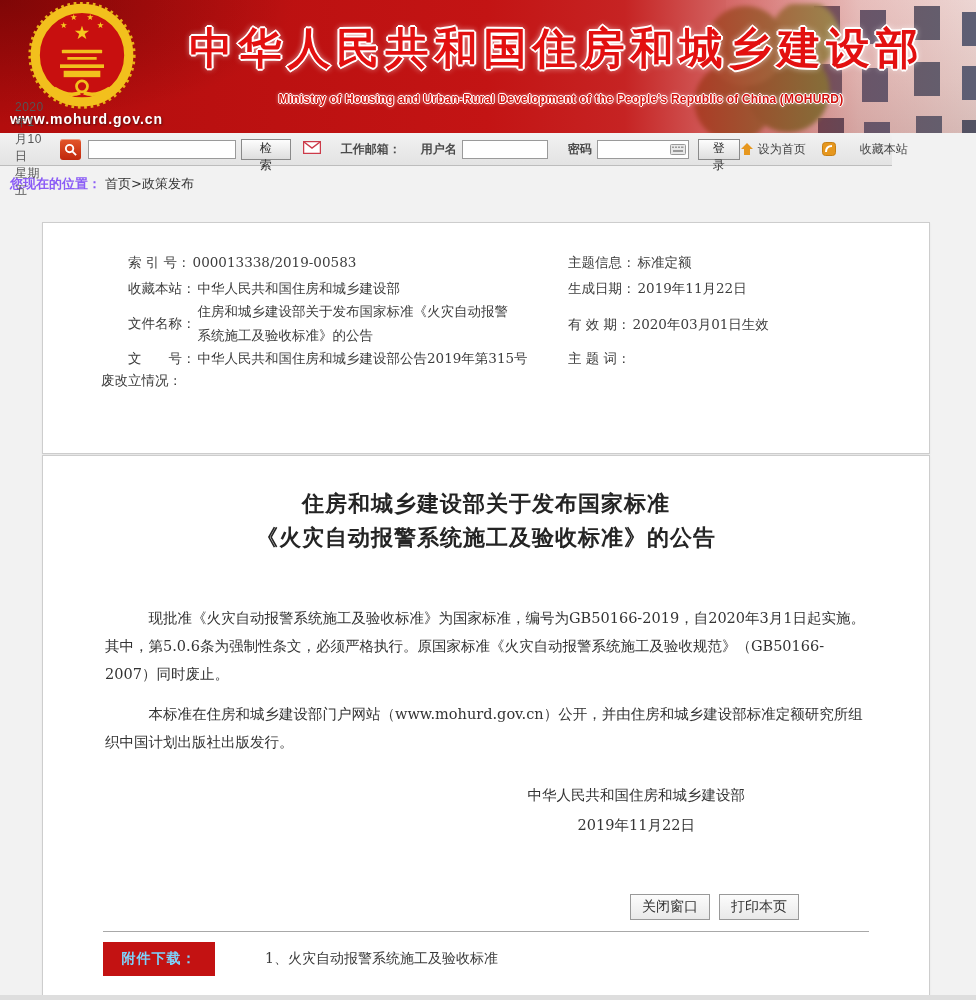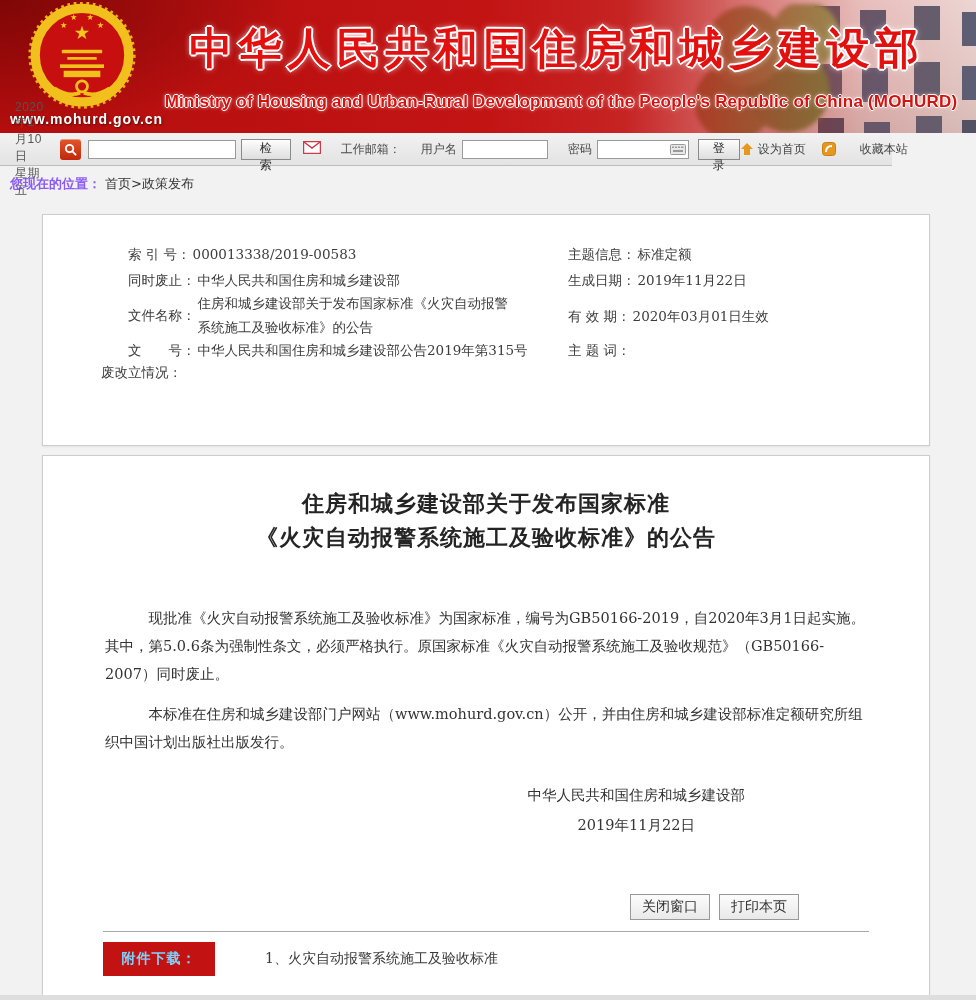--- a/index.html
+++ b/index.html
@@ -29,61 +29,61 @@
       radial-gradient(ellipse 420px 180px at 0% 0%, rgba(92,2,2,.6), transparent 70%),
       linear-gradient(to right, #b30d0d 0%, #c31414 50%, rgba(195,20,20,.92) 64%,
         rgba(195,20,20,.55) 76%, rgba(195,20,20,.18) 88%, rgba(195,20,20,.06) 100%); }
   .emblem { position:absolute; left:26px; top:2px; z-index:3; }
   .hdr-title { position:absolute; left:148px; right:10px; top:20px; z-index:3; text-align:center;
     font-size:43px; font-weight:bold; letter-spacing:6px; color:#e31010;
     font-family:"DejaVu Sans", sans-serif;
     text-shadow:-2px 0 0 #fff, 2px 0 0 #fff, 0 -2px 0 #fff, 0 2px 0 #fff,
       -1px -1px 0 #fff, 1px 1px 0 #fff, 1px -1px 0 #fff, -1px 1px 0 #fff, 0 0 7px rgba(255,255,255,.95); }
   .hdr-subtitle { position:absolute; left:150px; right:4px; top:92px; z-index:3; text-align:center;
-    font-size:17px; font-weight:bold; color:#d31310; letter-spacing:.2px;
+    font-size:12px; font-weight:bold; color:#d31310; letter-spacing:.2px;
     text-shadow:-1px 0 0 #fff, 1px 0 0 #fff, 0 -1px 0 #fff, 0 1px 0 #fff, 0 0 4px rgba(255,255,255,.9); }
   .hdr-url { position:absolute; left:10px; bottom:6px; z-index:3; color:#fff; font-weight:bold;
     font-size:14px; letter-spacing:1px; text-shadow:1px 1px 2px rgba(0,0,0,.5); }
 
   
   .toolbar { position:absolute; top:133px; left:0; width:892px; height:33px; z-index:4;
     background:linear-gradient(#f2f2f2,#e3e3e3); border-bottom:1px solid #bdbdbd;
     display:flex; align-items:center; font-size:12px; color:#4a4a4a; }
   .tb-date { margin-left:15px; color:#555; letter-spacing:.5px; }
   .tb-search-icon { margin-left:16px; width:21px; height:21px; border-radius:3px; flex:none;
     background:linear-gradient(#e4562a,#c0270c); display:flex; align-items:center; justify-content:center;
     box-shadow:inset 0 1px 0 rgba(255,255,255,.4); cursor:pointer; }
   .tb-input { height:19px; border:1px solid #9a9a9a; background:#fff; padding:0 4px; font-size:12px;
     font-family:"Liberation Sans",sans-serif; }
   .tb-search-input { width:148px; margin-left:7px; }
   .tb-btn { margin-left:5px; height:21px; border:1px solid #8a8a8a; padding:0 12px; font-size:12px;
     background:linear-gradient(#fdfdfd,#dedede); color:#333; cursor:pointer;
     font-family:"Liberation Sans",sans-serif; }
   .tb-mail-icon { margin-left:12px; flex:none; }
-  .tb-label { margin-left:20px; white-space:nowrap; }
+  .tb-label { margin-left:20px; white-space:nowrap;font-weight:bold; }
   .tb-user-input { width:86px; margin-left:5px; }
   .tb-pw-wrap { position:relative; margin-left:5px; }
   .tb-pw-input { width:92px; padding-right:22px; }
   .tb-kb-icon { position:absolute; right:3px; top:4px; }
   .tb-login { margin-left:9px; padding:0 14px; }
   .tb-right { margin-left:auto; margin-right:12px; display:flex; align-items:center; gap:6px; }
   .tb-link { display:flex; align-items:center; gap:4px; color:#444; cursor:pointer; white-space:nowrap; }
   .tb-link + .tb-link { margin-left:10px;gap:24px; }
 
   
   .breadcrumb { position:absolute; top:167px; left:0; width:976px; height:33px;
     display:flex; align-items:center; font-size:13px;
     font-family:"DejaVu Serif","Liberation Serif",serif; }
   .bc-label { color:#8b5cf6; font-weight:bold; padding-left:10px; }
   .bc-path { color:#333; margin-left:4px; }
 
   
   .box { position:absolute; left:42px; width:888px; background:#fff;
     border:1px solid #cdcdcd; box-shadow:0 1px 2px rgba(0,0,0,.06); }
-  .info-box { top:214px; height:232px;
+  .info-box { top:222px; height:232px;
     font-family:"DejaVu Serif","Liberation Serif",serif; font-size:13.5px; color:#3c3c3c; }
   .irow { position:absolute; display:flex; line-height:22px; }
   .irow .lbl { white-space:pre; flex:none; }
   .irow .val { margin-left:2px; }
   .irow-l { left:85px; }
   .irow-l3 { align-items:center; }
   .irow-l3 .val { width:322px; line-height:24px; }
   .irow-l5 { left:58px; }
   .irow-r { left:525px; }
 
@@ -196,21 +196,21 @@
   <span class="bc-label">您现在的位置：</span>
   <span class="bc-path">首页&gt;政策发布</span>
 </div>
 
 <div class="box info-box">
   <div class="irow irow-l" style="top:28px">
     <span class="lbl">索 引 号：</span>
     <span class="val">000013338/2019-00583</span>
   </div>
   <div class="irow irow-l" style="top:54px">
-    <span class="lbl">同时废止：</span>
+    <span class="lbl">收藏本站：</span>
     <span class="val">中华人民共和国住房和城乡建设部</span>
   </div>
   <div class="irow irow-l irow-l3" style="top:76px">
     <span class="lbl">文件名称：</span>
     <span class="val">住房和城乡建设部关于发布国家标准《火灾自动报警系统施工及验收标准》的公告</span>
   </div>
   <div class="irow irow-l" style="top:124px">
     <span class="lbl">文　　号：</span>
     <span class="val">中华人民共和国住房和城乡建设部公告2019年第315号</span>
   </div>

